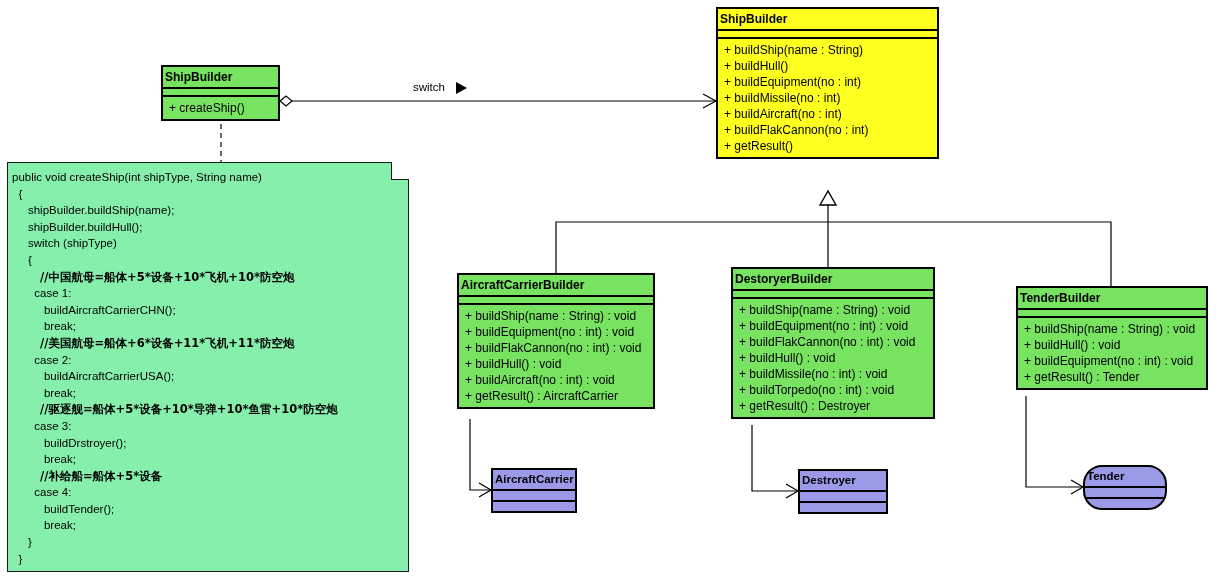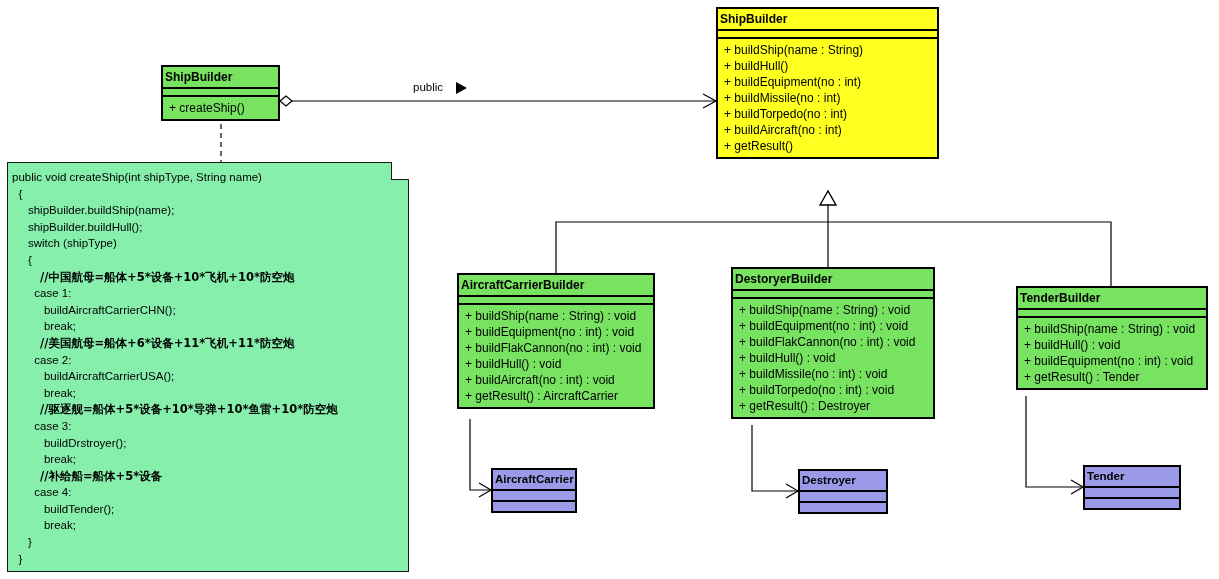--- a/index.html
+++ b/index.html
@@ -31,21 +31,21 @@
   .uml.purple .band.last{border-bottom:none;}
 
   
   #shipFactory{left:161px;top:65px;width:119px;}
   #shipBuilder{left:716px;top:7px;width:223px;}
   #acBuilder{left:457px;top:273px;width:198px;}
   #destBuilder{left:731px;top:267px;width:204px;}
   #tenderBuilder{left:1016px;top:286px;width:192px;}
   #acProduct{left:491px;top:468px;width:86px;}
   #destProduct{left:798px;top:469px;width:90px;}
-  #tenderProduct{left:1083px;top:465px;width:98px;}
+  #tenderProduct{left:1083px;top:465px;width:84px;border-radius:19px;}
 
   
   #note{
     position:absolute;left:7px;top:162px;width:402px;height:410px;
     background:#86efac;border:1px solid #1a1a1a;box-sizing:border-box;
   }
   #note .fold{
     position:absolute;right:-1px;top:-1px;width:17px;height:17px;
     background:#ffffff;
     border-left:1px solid #1a1a1a;border-bottom:1px solid #1a1a1a;
@@ -90,41 +90,41 @@
       <path d="M479 483 L491 490 L479 497"></path>
 
       <path d="M752 425 L752 491 L798 491"></path>
       <path d="M786 484 L798 491 L786 498"></path>
 
       <path d="M1026 396 L1026 487 L1083 487"></path>
       <path d="M1071 480 L1083 487 L1071 494"></path>
     </g>
   </svg>
 
-  <div id="builderLabel">public</div>
+  <div id="builderLabel">switch</div>
   <div id="builderTri"></div>
 
   <div class="uml green" id="shipFactory">
     <div class="title">ShipBuilder</div>
     <div class="attrs"></div>
     <div class="ops">
       <div class="row">+ createShip()</div>
     </div>
   </div>
 
   <div class="uml yellow" id="shipBuilder">
     <div class="title">ShipBuilder</div>
     <div class="attrs"></div>
     <div class="ops">
       <div class="row">+ buildShip(name : String)</div>
       <div class="row">+ buildHull()</div>
       <div class="row">+ buildEquipment(no : int)</div>
       <div class="row">+ buildMissile(no : int)</div>
-      <div class="row">+ buildTorpedo(no : int)</div>
       <div class="row">+ buildAircraft(no : int)</div>
+      <div class="row">+ buildFlakCannon(no : int)</div>
       <div class="row">+ getResult()</div>
     </div>
   </div>
 
   <div class="uml green" id="acBuilder">
     <div class="title">AircraftCarrierBuilder</div>
     <div class="attrs"></div>
     <div class="ops">
       <div class="row">+ buildShip(name : String) : void</div>
       <div class="row">+ buildEquipment(no : int) : void</div>

